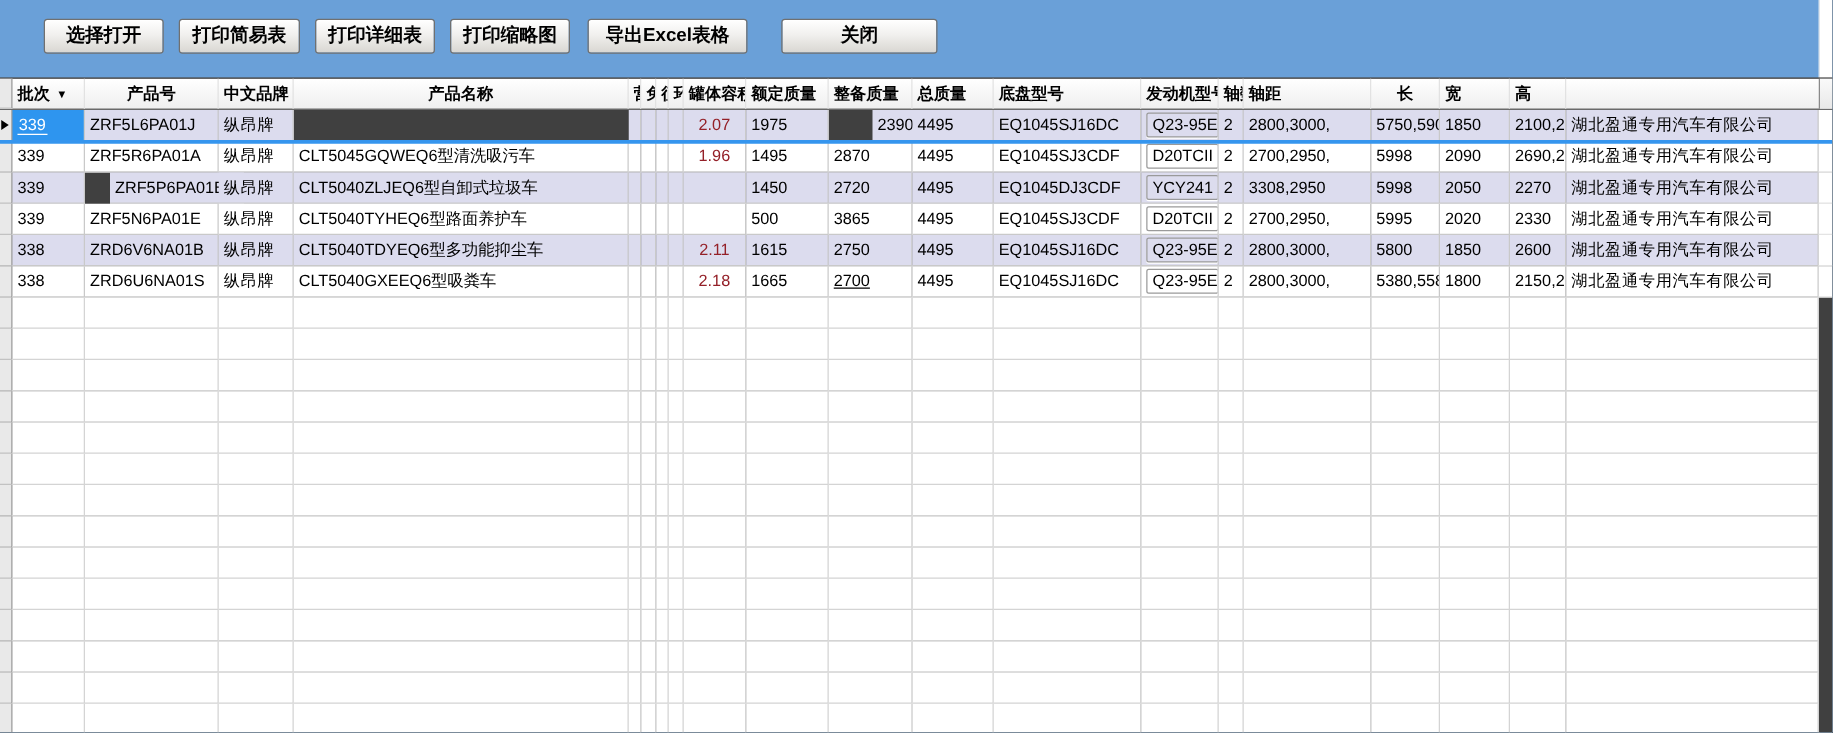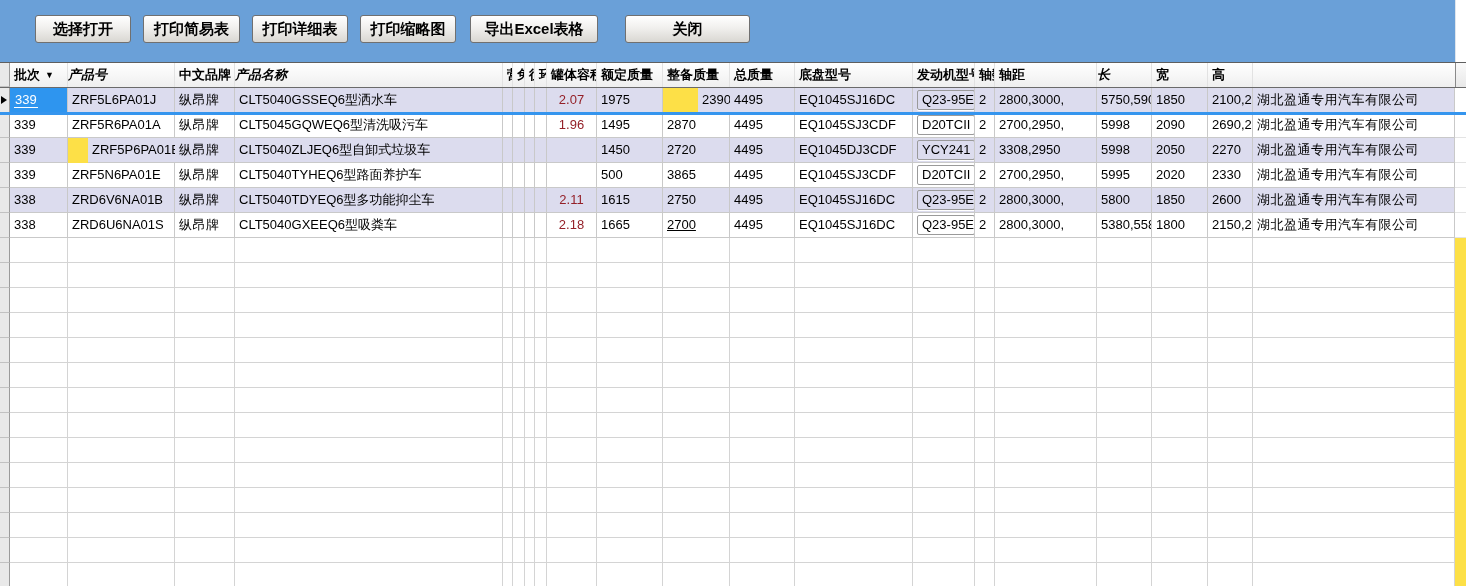--- a/index.html
+++ b/index.html
@@ -22,28 +22,28 @@
   .b1{left:35px;width:96px;}
   .b2{left:143px;width:97px;}
   .b3{left:252px;width:96px;}
   .b4{left:360px;width:96px;}
   .b5{left:470px;width:128px;}
   .b6{left:625px;width:125px;}
   
   .right-strip{position:absolute;left:1455px;top:0;width:11px;height:586px;
     background:#ffffff;border-left:1px solid #dfe5ec;box-sizing:border-box;}
   
-  .grid{position:absolute;left:0;top:62px;width:1466px;height:524px;background:#fde047;overflow:hidden;}
+  .grid{position:absolute;left:0;top:62px;width:1466px;height:524px;background:#404040;overflow:hidden;}
   .hdr{position:absolute;left:0;top:0;width:1466px;height:26px;box-sizing:border-box;
     background:linear-gradient(#ffffff,#efefef);
     border-top:1px solid #5f5f5f;border-bottom:1px solid #6a6a6a;}
   .hcell{position:absolute;top:0;height:24px;line-height:24px;box-sizing:border-box;
     font-size:13px;font-weight:bold;color:#000;white-space:nowrap;overflow:hidden;
     padding-left:4px;border-right:1px solid #e2e2e2;}
-  .hcell.center{text-align:left;padding-left:0;font-style:italic;}
+  .hcell.center{text-align:center;padding-left:0;}
   .hcorner{position:absolute;top:0;height:24px;box-sizing:border-box;
     background:linear-gradient(#fafafa,#e8e8e8);border-left:1px solid #8a8a8a;}
   .sorticon{font-size:9px;margin-left:5px;vertical-align:1px;}
   .row{position:absolute;left:0;width:1466px;height:25px;}
   .cell{position:absolute;top:0;height:25px;box-sizing:border-box;line-height:24px;
     font-size:13px;color:#000;white-space:nowrap;overflow:hidden;padding-left:4px;
     border-right:1px solid #c9c9c9;border-bottom:1px solid #c9c9c9;background:#ffffff;}
   .row.alt .cell{background:#dcdcee;}
   .cell.center{text-align:center;padding-left:0;}
   .cell.red{color:#942028;}
@@ -101,21 +101,20 @@
       <div class="hcell" style="left: 1208px; width: 45px;"><span>高</span></div>
       <div class="hcorner" style="left: 1455px; width: 11px;"></div>
     </div>
     <div class="row alt" style="top: 26px;">
       <div class="rowsel">
         <div class="ptr"></div>
       </div>
       <div class="cell selcell" style="left: 10px; width: 58px;"><span class="uline">339</span></div>
       <div class="cell" style="left: 68px; width: 107px;">ZRF5L6PA01J</div>
       <div class="cell cjk" style="left: 175px; width: 60px;">纵昂牌</div>
-      <div class="cell" style="left: 235px; width: 268px;">CLT5040GSSEQ6型洒水车</div>
       <div class="cell" style="left: 503px; width: 10px;"></div>
       <div class="cell" style="left: 513px; width: 12px;"></div>
       <div class="cell" style="left: 525px; width: 10px;"></div>
       <div class="cell" style="left: 535px; width: 12px;"></div>
       <div class="cell center red" style="left: 547px; width: 50px;">2.07</div>
       <div class="cell" style="left: 597px; width: 66px;">1975</div>
       <div class="cell" style="left: 663px; width: 67px; margin-left: 35px;">2390</div>
       <div class="cell" style="left: 730px; width: 65px;">4495</div>
       <div class="cell" style="left: 795px; width: 118px;">EQ1045SJ16DC</div>
       <div class="cell" style="left: 913px; width: 62px;"><div class="enginebox">Q23-95E</div></div>

